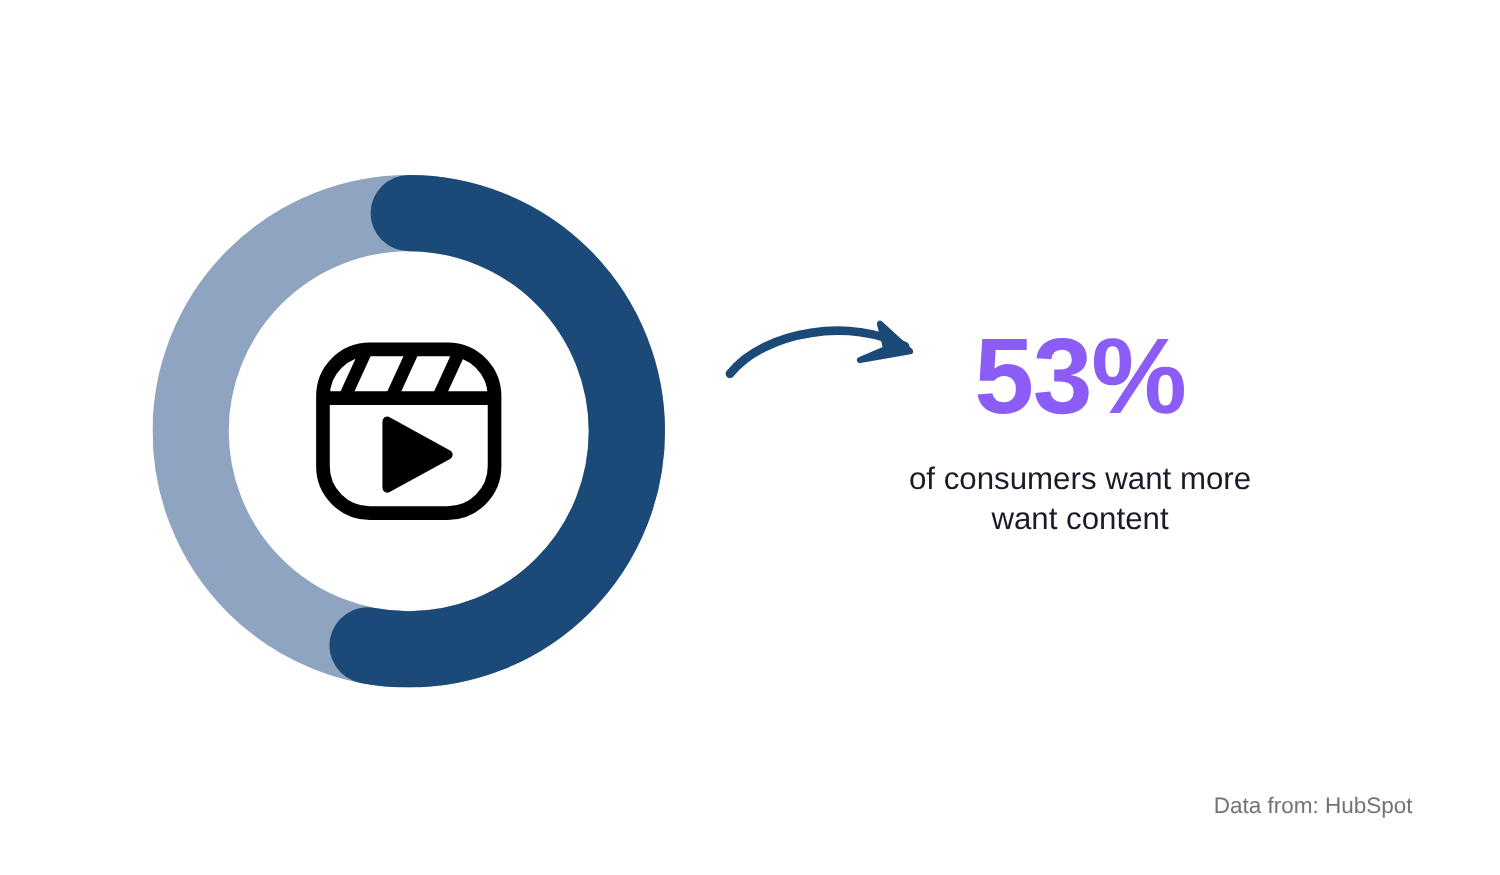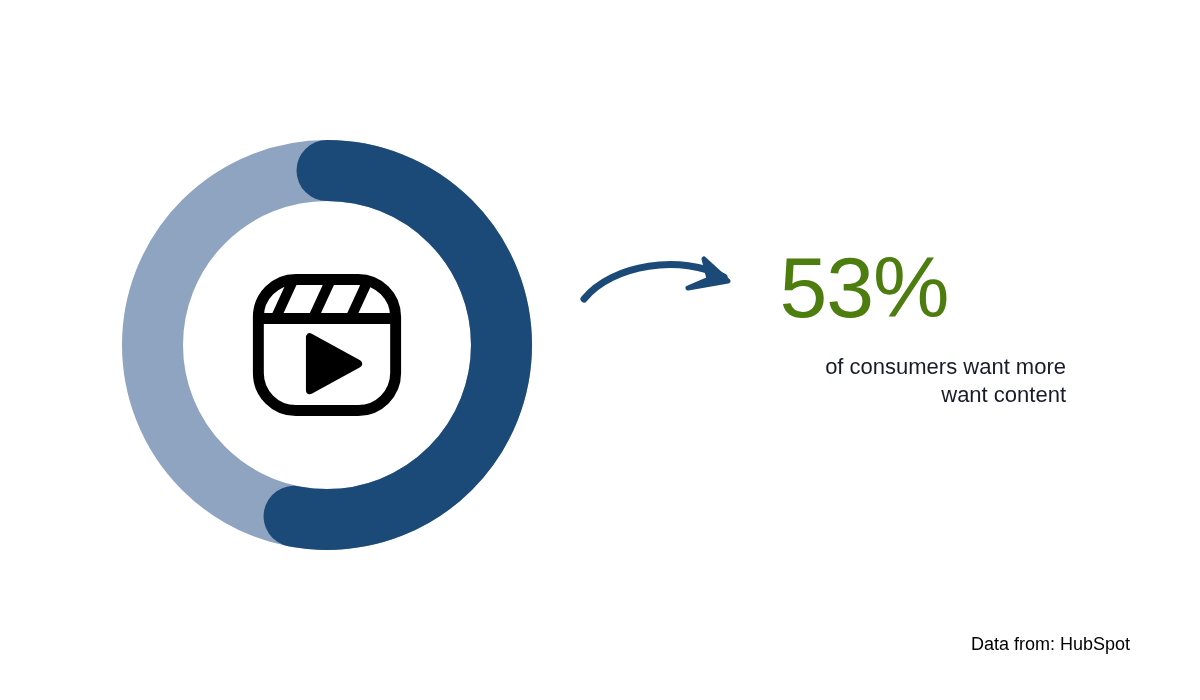--- a/index.html
+++ b/index.html
@@ -65,47 +65,46 @@
   
   #stat-block {
     position: absolute;
     left: 662px;
     top: 245px;
     width: 404px;
     text-align: center;
   }
   #stat-value {
     font-size: 86px;
-    font-weight: normal;
+    font-weight: bold;
     line-height: 0.98;
     letter-spacing: -1px;
-    color: #4d7c0f;
-    margin: 0;
+    color: #8b5cf6;
+    margin: 14px;
     white-space: nowrap;
   }
   #stat-caption {
     margin: 24px 0 0 0;
-    font-size: 22px;
+    font-size: 25px;
     line-height: 1.28;
     color: #171c28;
     font-weight: 400;
-    text-align: right;
   }
   .caption-line {
     display: block;
     white-space: nowrap;
   }
 
   
   #source-attribution {
     position: absolute;
     right: 70px;
     bottom: 45px;
     font-size: 18px;
-    color: #000000;
+    color: #737373;
     white-space: nowrap;
   }
 </style>
 </head>
 <body>
 
 <div id="canvas">
 
   <div id="donut-chart">
     <svg id="donut-svg" viewBox="0 0 410 410" xmlns="http://www.w3.org/2000/svg">

